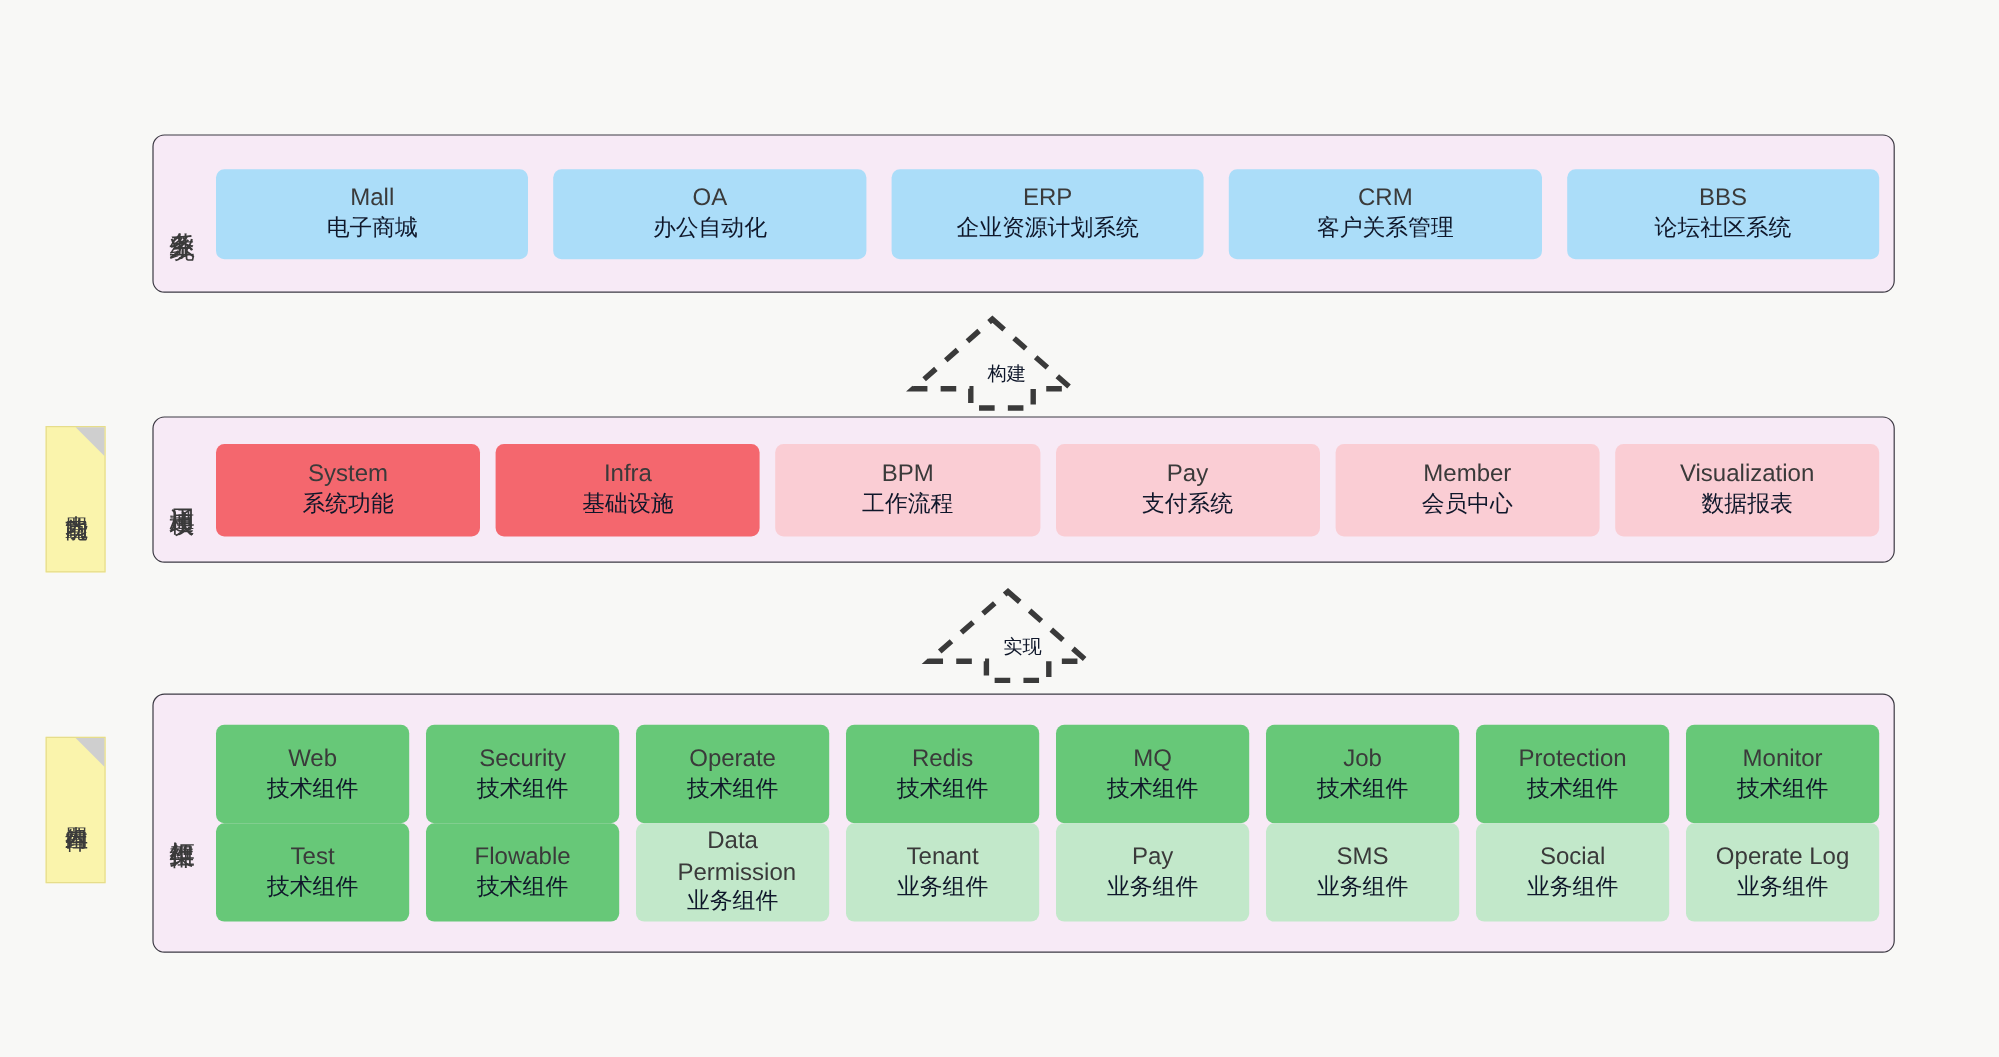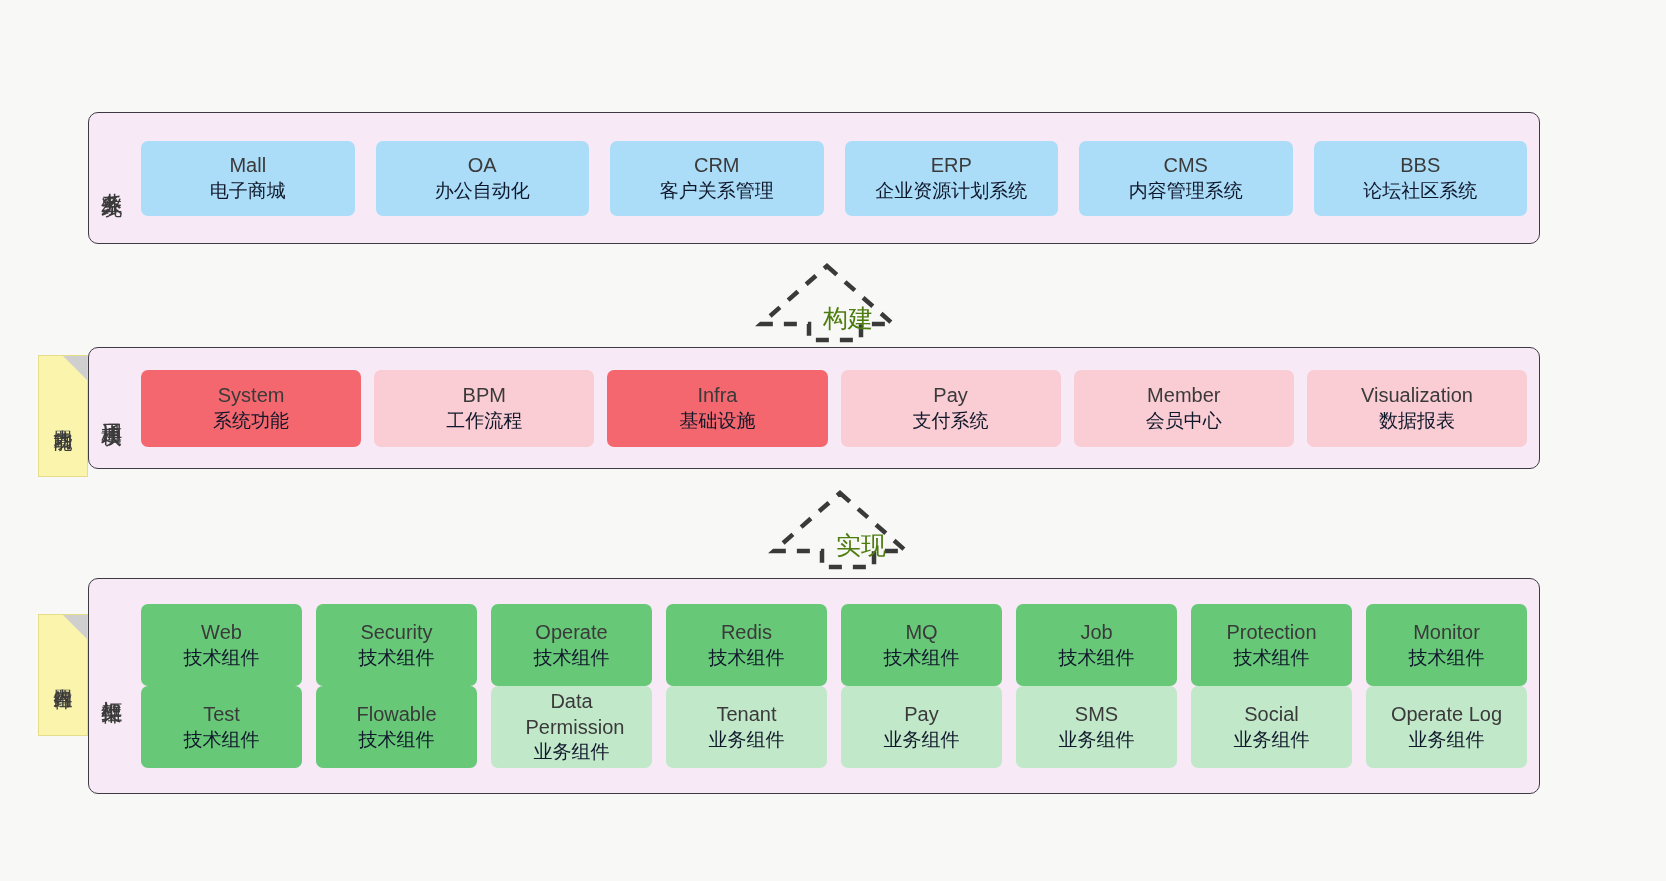--- a/index.html
+++ b/index.html
@@ -23,20 +23,21 @@
 
   
   .layer {
     position: absolute;
     background: #f7eaf6;
     border: 1.6px solid #3d3a44;
     border-radius: 10px;
     box-sizing: border-box;
     display: flex;
     align-items: stretch;
+    margin-left: 39px;
   }
 
   .layer-title {
     flex: 0 0 auto;
     width: 46px;
     display: flex;
     align-items: center;
     justify-content: center;
     font-size: 21px;
     line-height: 1.12;
@@ -124,22 +125,22 @@
 
   
   .arrow {
     position: absolute;
   }
   .arrow svg { display: block; overflow: visible; }
   .arrow .lbl {
     position: absolute;
     left: 50%;
     transform: translateX(-50%);
-    font-size: 25px;
-    color: #4d7c0f;
+    font-size: 16px;
+    color: #0f172a;
     white-space: nowrap;
     background: transparent;
   }
 </style>
 </head>
 <body>
 
 <div class="canvas">
 
   <div class="layer" style="left:88px; top:112px; width:1452px; height:132px;">
@@ -148,30 +149,26 @@
       <div class="row" style="gap:21px; height:75px;">
         <div class="card blue">
           <span class="t1">Mall</span>
           <span class="t2">电子商城</span>
         </div>
         <div class="card blue">
           <span class="t1">OA</span>
           <span class="t2">办公自动化</span>
         </div>
         <div class="card blue">
+          <span class="t1">ERP</span>
+          <span class="t2">企业资源计划系统</span>
+        </div>
+        <div class="card blue">
           <span class="t1">CRM</span>
           <span class="t2">客户关系管理</span>
-        </div>
-        <div class="card blue">
-          <span class="t1">ERP</span>
-          <span class="t2">企业资源计划系统</span>
-        </div>
-        <div class="card blue">
-          <span class="t1">CMS</span>
-          <span class="t2">内容管理系统</span>
         </div>
         <div class="card blue">
           <span class="t1">BBS</span>
           <span class="t2">论坛社区系统</span>
         </div>
       </div>
     </div>
   </div>
 
   <div class="arrow" style="left:757px; top:262px; width:140px; height:80px;">
@@ -187,27 +184,27 @@
   </div>
 
   <div class="layer" style="left:88px; top:347px; width:1452px; height:122px;">
     <div class="layer-title">通用模块</div>
     <div class="layer-body">
       <div class="row" style="gap:13px; height:77px;">
         <div class="card red">
           <span class="t1">System</span>
           <span class="t2">系统功能</span>
         </div>
+        <div class="card red">
+          <span class="t1">Infra</span>
+          <span class="t2">基础设施</span>
+        </div>
         <div class="card pink">
           <span class="t1">BPM</span>
           <span class="t2">工作流程</span>
-        </div>
-        <div class="card red">
-          <span class="t1">Infra</span>
-          <span class="t2">基础设施</span>
         </div>
         <div class="card pink">
           <span class="t1">Pay</span>
           <span class="t2">支付系统</span>
         </div>
         <div class="card pink">
           <span class="t1">Member</span>
           <span class="t2">会员中心</span>
         </div>
         <div class="card pink">

